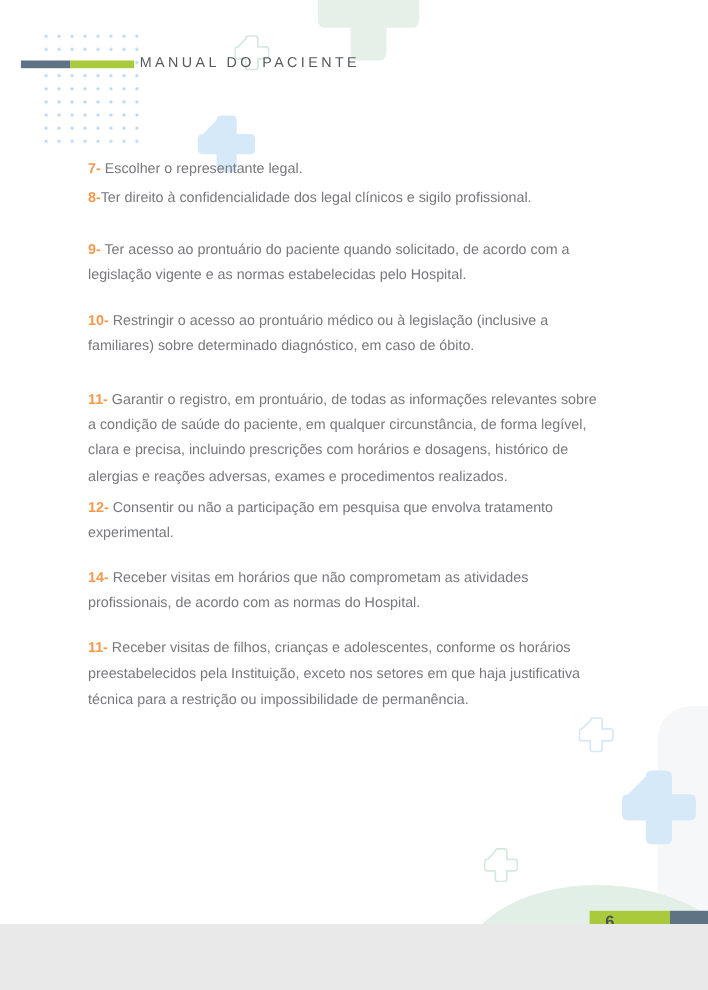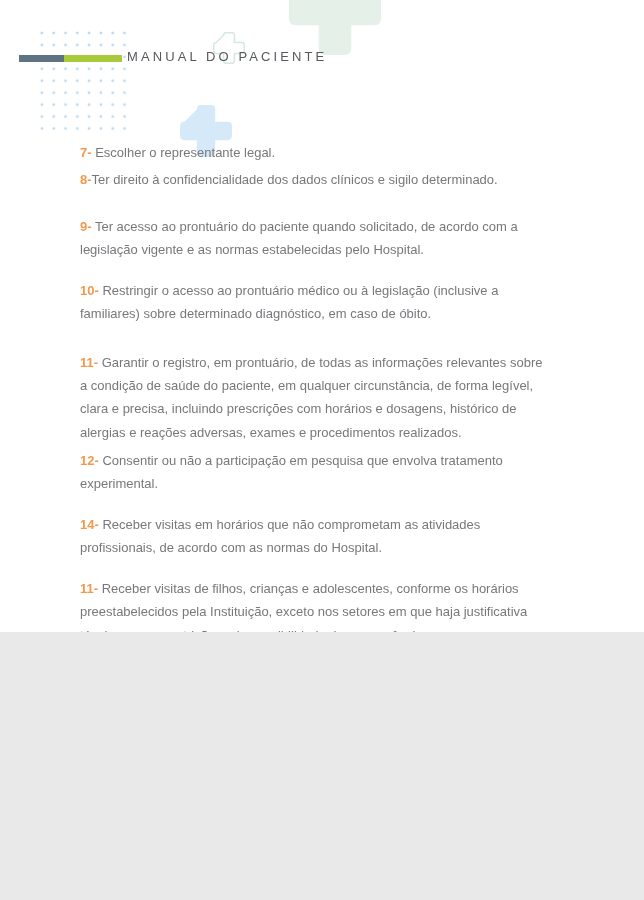--- a/index.html
+++ b/index.html
@@ -1,17 +1,17 @@
 <!DOCTYPE html>
 <html><head>
 <meta charset="utf-8">
 <style>
   html,body{margin:0;padding:0;background:#e9e9e9;}
   .page{
-    position:relative;width:644px;height:632px;margin:0 auto;
+    position:relative;width:644px;height:840px;margin:0 auto;
     background:#ffffff;overflow:hidden;
     font-family:"Liberation Sans","DejaVu Sans",sans-serif;
   }
   
   .abs{position:absolute;}
   .dots{
     background-image:radial-gradient(circle,#b9d8f1 1.1px,rgba(185,216,241,0) 1.7px);
     background-size:11.8px 11.95px;
     z-index:1;
   }
@@ -98,21 +98,21 @@
 
   <div class="bar-seg bar-dark"></div>
   <div class="bar-seg bar-green"></div>
   <div class="page-title">MANUAL DO PACIENTE</div>
 
   <div class="content">
     <p style="margin-top:11px">
       <span class="item-num">7-</span><span class="item-text"> Escolher o representante legal.</span>
     </p>
     <p style="margin-top:4px">
-      <span class="item-num">8-</span><span class="item-text">Ter direito à confidencialidade dos dados clínicos e sigilo determinado.</span>
+      <span class="item-num">8-</span><span class="item-text">Ter direito à confidencialidade dos legal clínicos e sigilo profissional.</span>
     </p>
     <p style="margin-top:23px">
       <span class="item-num">9-</span><span class="item-text"> Ter acesso ao prontuário do paciente quando solicitado, de acordo com a
 legislação vigente e as normas estabelecidas pelo Hospital.</span>
     </p>
     <p style="margin-top:18px">
       <span class="item-num">10-</span><span class="item-text"> Restringir o acesso ao prontuário médico ou à legislação (inclusive a
 familiares) sobre determinado diagnóstico, em caso de óbito.</span>
     </p>
     <p style="margin-top:25px">

